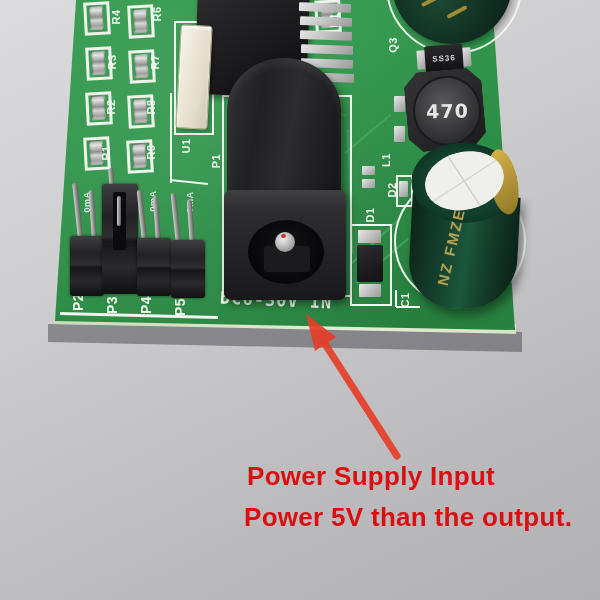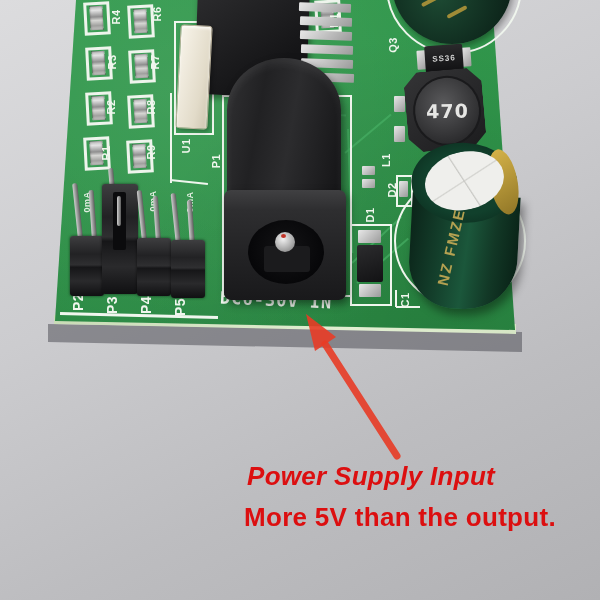--- a/index.html
+++ b/index.html
@@ -226,16 +226,16 @@
                     linear-gradient(160deg,transparent 48.5%,#d2d2ce 50%,transparent 51.5%),#efefec;"></div>
     <div class="abs" style="left:-22px;top:96px;width:130px;text-align:center;transform:rotate(-80deg);
          font-weight:bold;font-size:15px;letter-spacing:2px;color:#c6ab55;opacity:.9;">NZ FMZE</div>
   </div>
 
   <svg class="abs" style="left:0;top:0;pointer-events:none;" width="600" height="600">
     <line x1="397" y1="456" x2="325" y2="344" stroke-width="7" stroke-linecap="round" opacity="0.9" stroke="#e83c26"></line>
     <polygon points="306,314 336,337 315,351" opacity="0.9" fill="#e83c26"></polygon>
   </svg>
 
-  <div class="red-text" style="left: 247px; top: 461px; color: rgb(220, 15, 16); font-style: italic;">Power Supply Input</div>
-  <div class="red-text" style="left: 244px; top: 502px; color: rgb(220, 15, 16);">More 5V than the output.</div>
+  <div class="red-text" style="left: 247px; top: 461px; color: rgb(220, 15, 16);">Power Supply Input</div>
+  <div class="red-text" style="left: 244px; top: 502px; color: rgb(220, 15, 16);">Power 5V than the output.</div>
 
 </div>
 
 </body></html>

